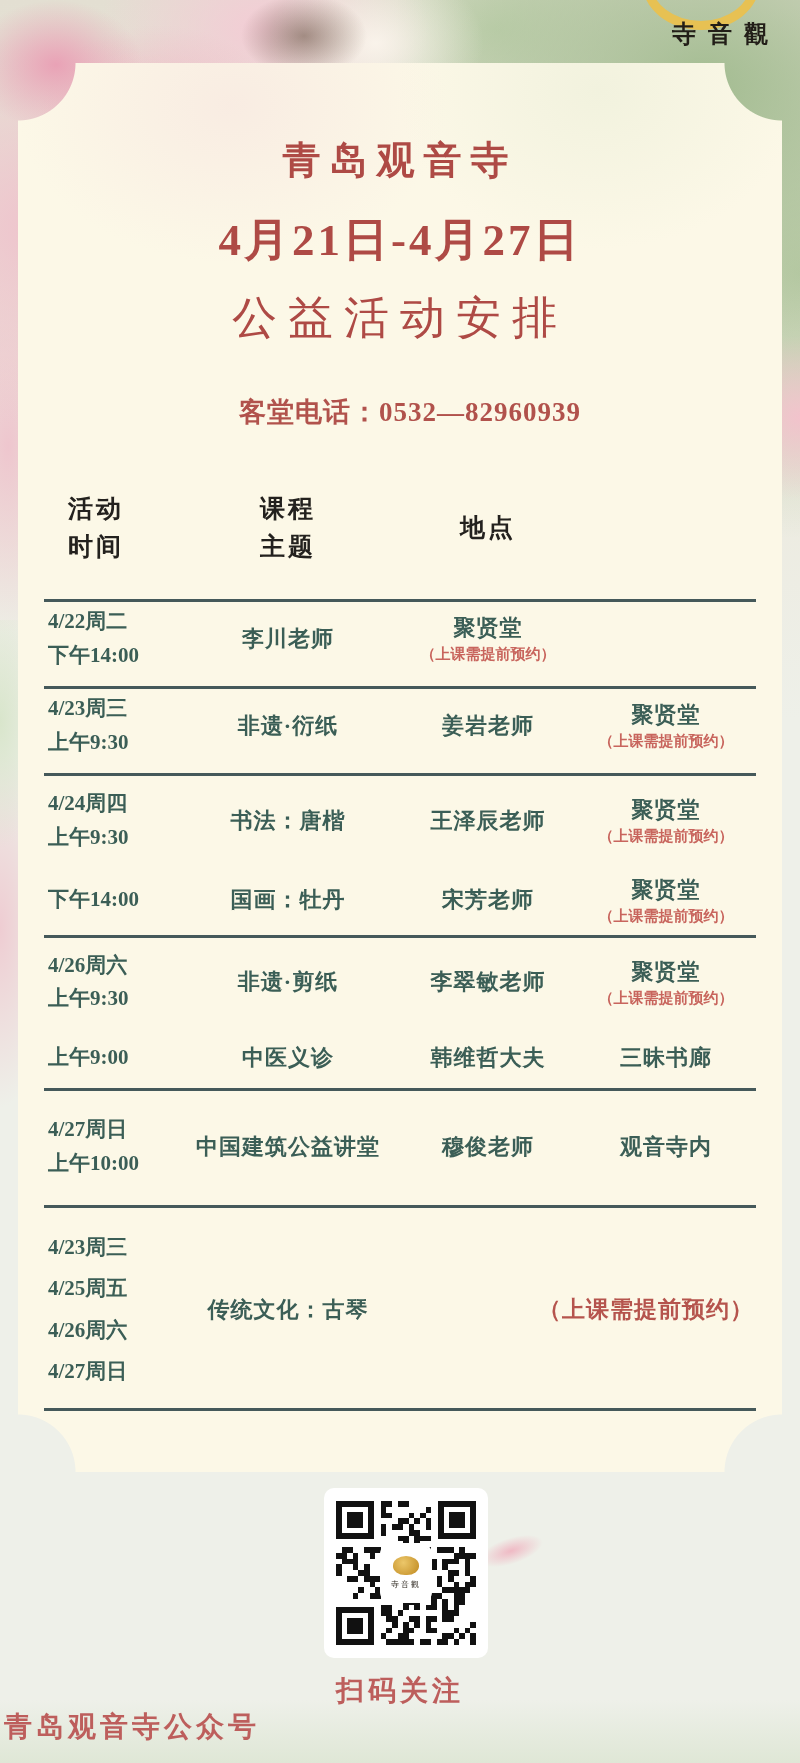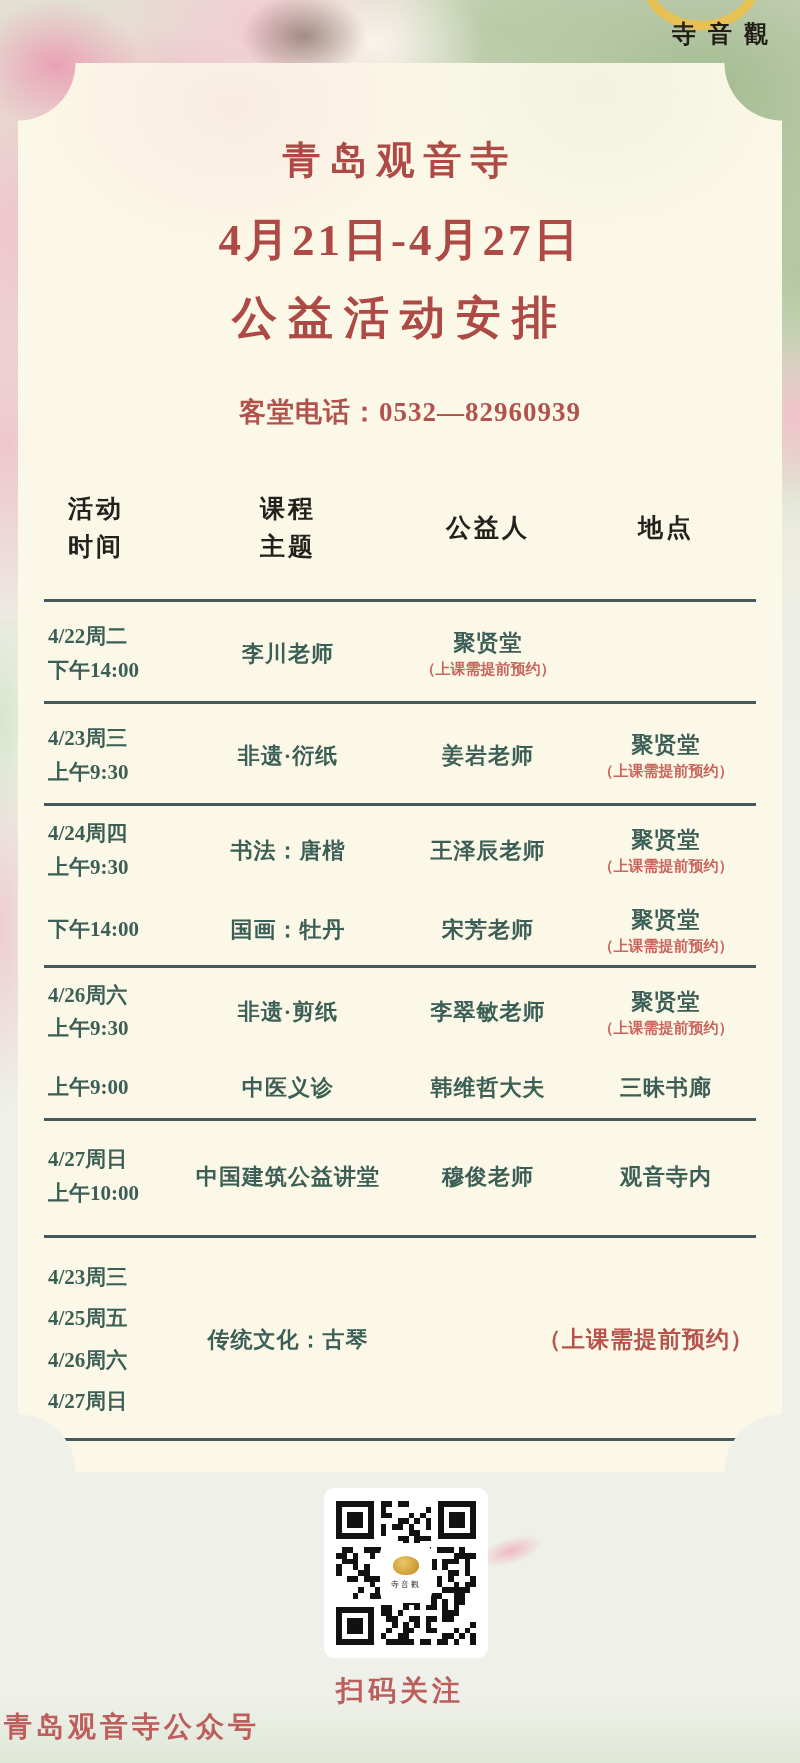--- a/index.html
+++ b/index.html
@@ -74,37 +74,37 @@
   .title{
     margin-top:72px;text-align:center;
     font-size:38px;font-weight:700;color:#ae4a45;letter-spacing:9px;
   }
   .date-range{
     margin-top:24px;text-align:center;
     font-size:45px;font-weight:700;color:#ae4a45;letter-spacing:3px;
   }
   .subtitle{
     margin-top:18px;text-align:center;
-    font-size:45px;font-weight:700;color:#ae4a45;letter-spacing:11px;
+    font-size:45px;font-weight:400;color:#ae4a45;letter-spacing:11px;
   }
   .phone{
     margin-top:46px;text-align:center;
     font-size:27px;font-weight:700;color:#b1524c;letter-spacing:1px;margin-left:20px;
   }
   
   .table{margin:34px 26px 0 26px;width:712px;}
   .grid{display:grid;grid-template-columns:132px 224px 176px 180px;align-items:center;}
   .thead{padding:26px 0 34px 0;}
   .th{
     font-size:25px;font-weight:700;color:#23211e;
     text-align:center;white-space:pre-line;line-height:1.5;letter-spacing:3px;
   }
   .th.c1{text-align:left;padding-left:24px;}
   .divider{border-top:3px solid #45595a;}
-  .trow{padding:18px 0 14px 0;}
+  .trow{padding:3px 0 14px 0;}
   .trow.tight{padding:11px 0 9px 0;}
   .time{font-size:21px;font-weight:700;color:#3b5e56;line-height:1.6;padding-left:4px;}
   .time div:empty{display:none;}
   .course,.person,.place{
     font-size:22px;font-weight:700;color:#3b5e56;text-align:center;letter-spacing:1px;
   }
   .placewrap{text-align:center;}
   .note{
     font-size:15px;font-weight:700;color:#c8655d;text-align:center;
     margin-top:2px;letter-spacing:0;
@@ -176,21 +176,20 @@
   <div class="date-range">4月21日-4月27日</div>
   <div class="subtitle">公益活动安排</div>
   <div class="phone">客堂电话：0532—82960939</div>
 
   <div class="table">
     <div class="grid thead">
       <div class="th c1">活动
 时间</div>
       <div class="th">课程
 主题</div>
-      <div class="th">公益人</div>
       <div class="th">地点</div>
     </div>
     <div class="divider"></div>
 
     <div class="grid trow">
       <div class="time">
         <div>4/22周二</div>
           <div>下午14:00</div>
       </div>
       <div class="person">李川老师</div>

